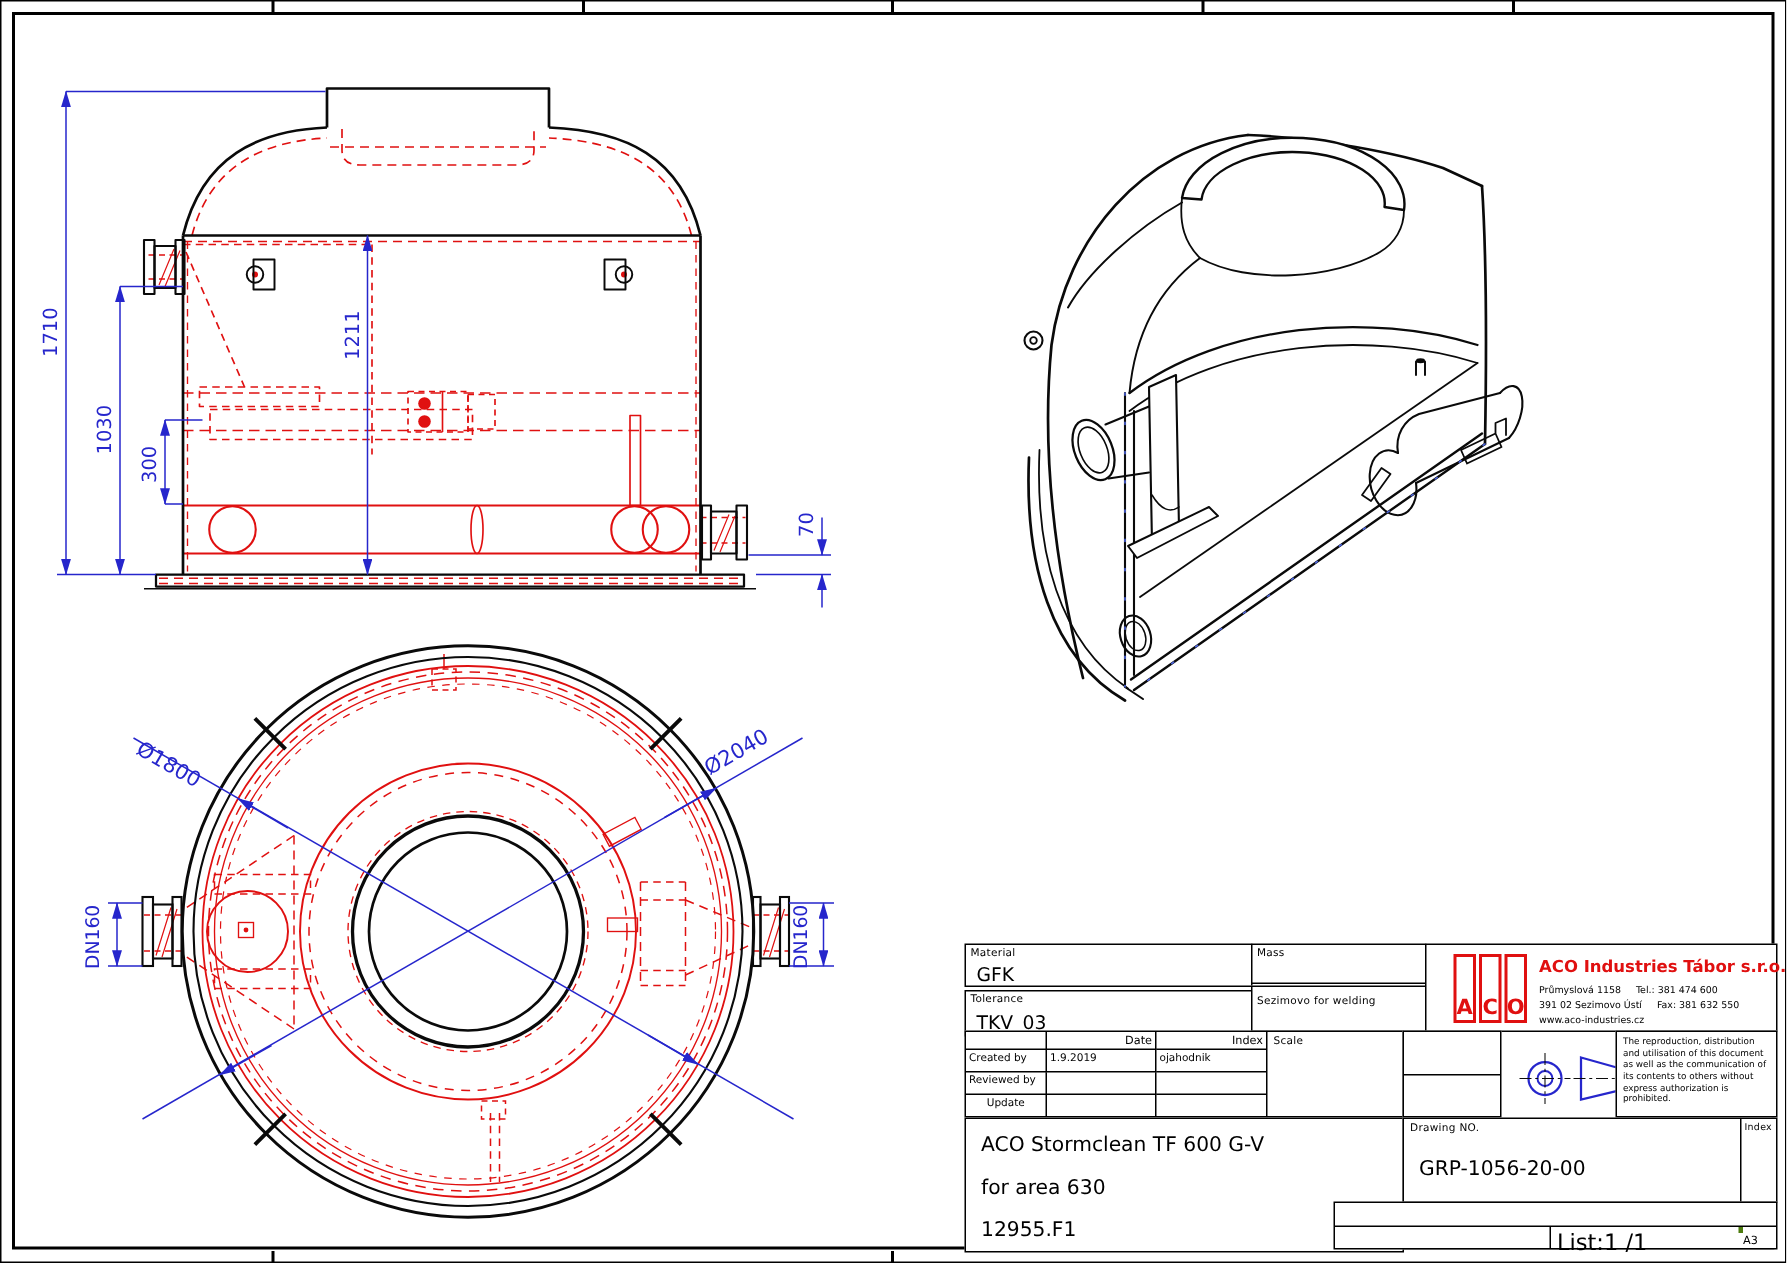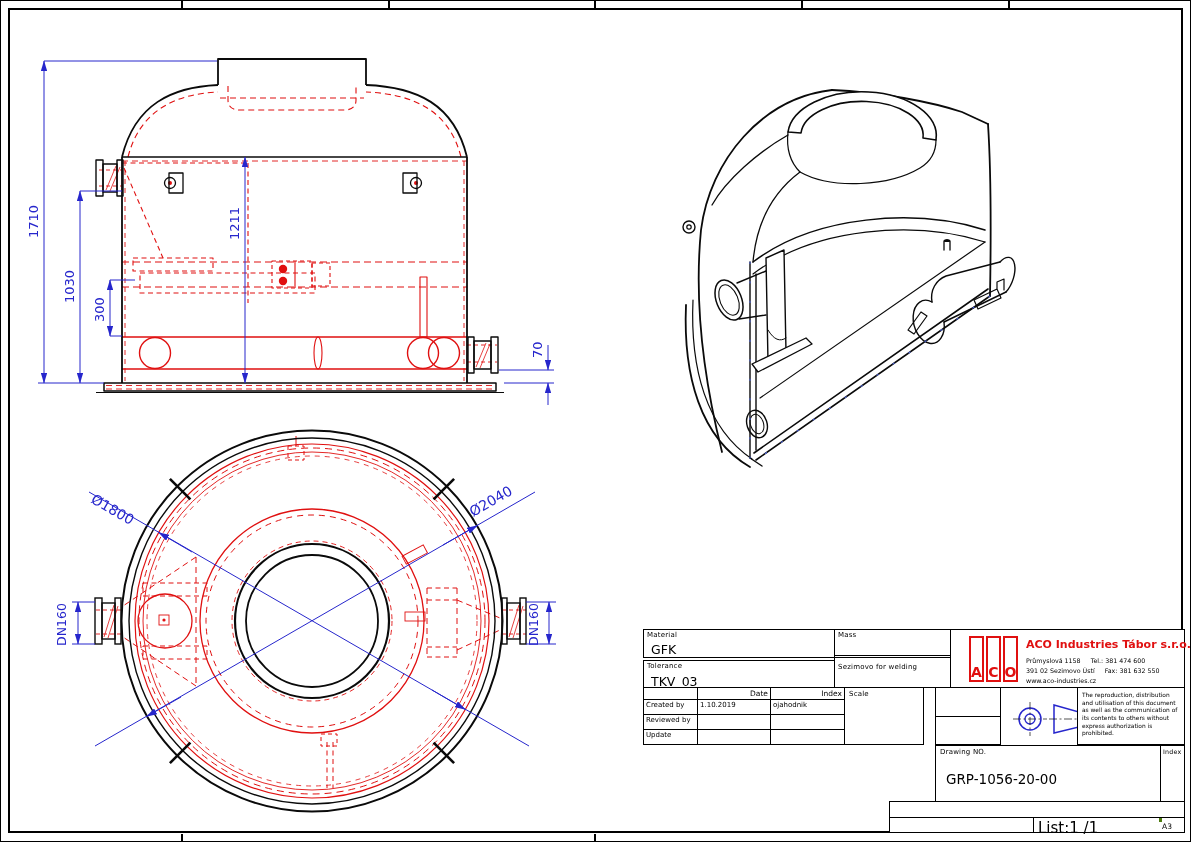--- a/index.html
+++ b/index.html
@@ -12,21 +12,21 @@
   .tick.top{top:0px;}
   svg.draw{position:absolute;left:0;top:0;}
   
   .tb{position:absolute;border:1px solid #000;box-sizing:border-box;background:#fff;}
   .lbl{position:absolute;font-size:7px;letter-spacing:.2px;white-space:nowrap;}
   .val{position:absolute;font-size:12.5px;white-space:nowrap;}
   .subtable{display:grid;grid-template-columns:54px 73px 73px;grid-template-rows:12px 15px 15px 14px;}
   .subtable .c{border-right:1px solid #000;border-bottom:1px solid #000;font-size:7px;
                padding:1px 2px;white-space:nowrap;overflow:hidden;box-sizing:border-box;}
   .subtable .c:nth-child(3n){border-right:none;}
-  .subtable .c.last{border-bottom:none;}
+  .subtable .c.last{border-bottom:none;text-align:center;}
   .subtable .hd{text-align:right;font-size:7.5px;}
   .company{display:flex;align-items:flex-start;padding:6px 4px 0 18px;gap:8px;}
   .logo{display:flex;gap:2px;}
   .logo .box{width:15px;height:46px;border:2px solid #e01010;color:#e01010;font-weight:bold;
              font-size:14px;display:flex;align-items:flex-end;justify-content:center;box-sizing:border-box;}
   .cotext{font-size:6.3px;line-height:1.55;}
   .coname{color:#e01010;font-size:11px;font-weight:bold;margin-bottom:3px;white-space:nowrap;}
   .corow{display:flex;gap:10px;white-space:nowrap;}
   .legal{font-size:5.9px;line-height:1.3;padding:4px 3px 0 4px;}
   .titlecell div{position:absolute;left:10px;font-size:13.5px;white-space:nowrap;}
@@ -299,40 +299,45 @@
         <div>www.aco-industries.cz</div>
       </div>
     </div>
   </div>
 
   <div class="tb subtable" style="left:643px;top:687px;width:202px;height:58px">
     <div class="c hd"></div>
     <div class="c hd">Date</div>
     <div class="c hd">Index</div>
     <div class="c">Created by</div>
-    <div class="c">1.10.2019</div>
+    <div class="c">1.9.2019</div>
     <div class="c">ojahodnik</div>
     <div class="c">Reviewed by</div>
     <div class="c"></div>
     <div class="c"></div>
     <div class="c last">Update</div>
     <div class="c last"></div>
     <div class="c last"></div>
   </div>
 
-  <div class="tb" style="left:844px;top:687px;width:80px;height:58px">
+  <div class="tb" style="left:844px;top:687px;width:92px;height:58px">
     <span class="lbl" style="left:4px;top:2px">Scale</span>
   </div>
   <div class="tb" style="left:935px;top:687px;width:66px;height:58px">
     <div style="position:absolute;left:0;right:0;top:28px;border-top:1px solid #000"></div>
   </div>
   <div class="tb legal" style="left:1077px;top:687px;width:108px;height:58px">
     <span>The reproduction, distribution and utilisation of this document as well as the communication of its contents to others without express authorization is prohibited.</span>
   </div>
 
+  <div class="tb titlecell" style="left:643px;top:745px;width:293px;height:90px">
+    <div style="top:9px">ACO Stormclean TF 600 G-V</div>
+    <div style="top:38px">for area 630</div>
+    <div style="top:66px">12955.F1</div>
+  </div>
   <div class="tb" style="left:935px;top:745px;width:226px;height:57px">
     <span class="lbl" style="left:4px;top:2px">Drawing NO.</span>
     <span class="val" style="left:10px;top:25px;font-size:13.5px">GRP-1056-20-00</span>
   </div>
   <div class="tb" style="left:1160px;top:745px;width:25px;height:57px">
     <span class="lbl" style="left:2px;top:2px;font-size:6.3px">Index</span>
   </div>
   <div class="tb" style="left:889px;top:801px;width:296px;height:32px">
     <div class="striprow" style="top:15px;bottom:0;border-top:1px solid #000">
       <div style="position:absolute;left:143px;top:0;bottom:0;border-left:1px solid #000;padding:1px 0 0 4px;font-size:15px;white-space:nowrap">List:1 /1</div>

